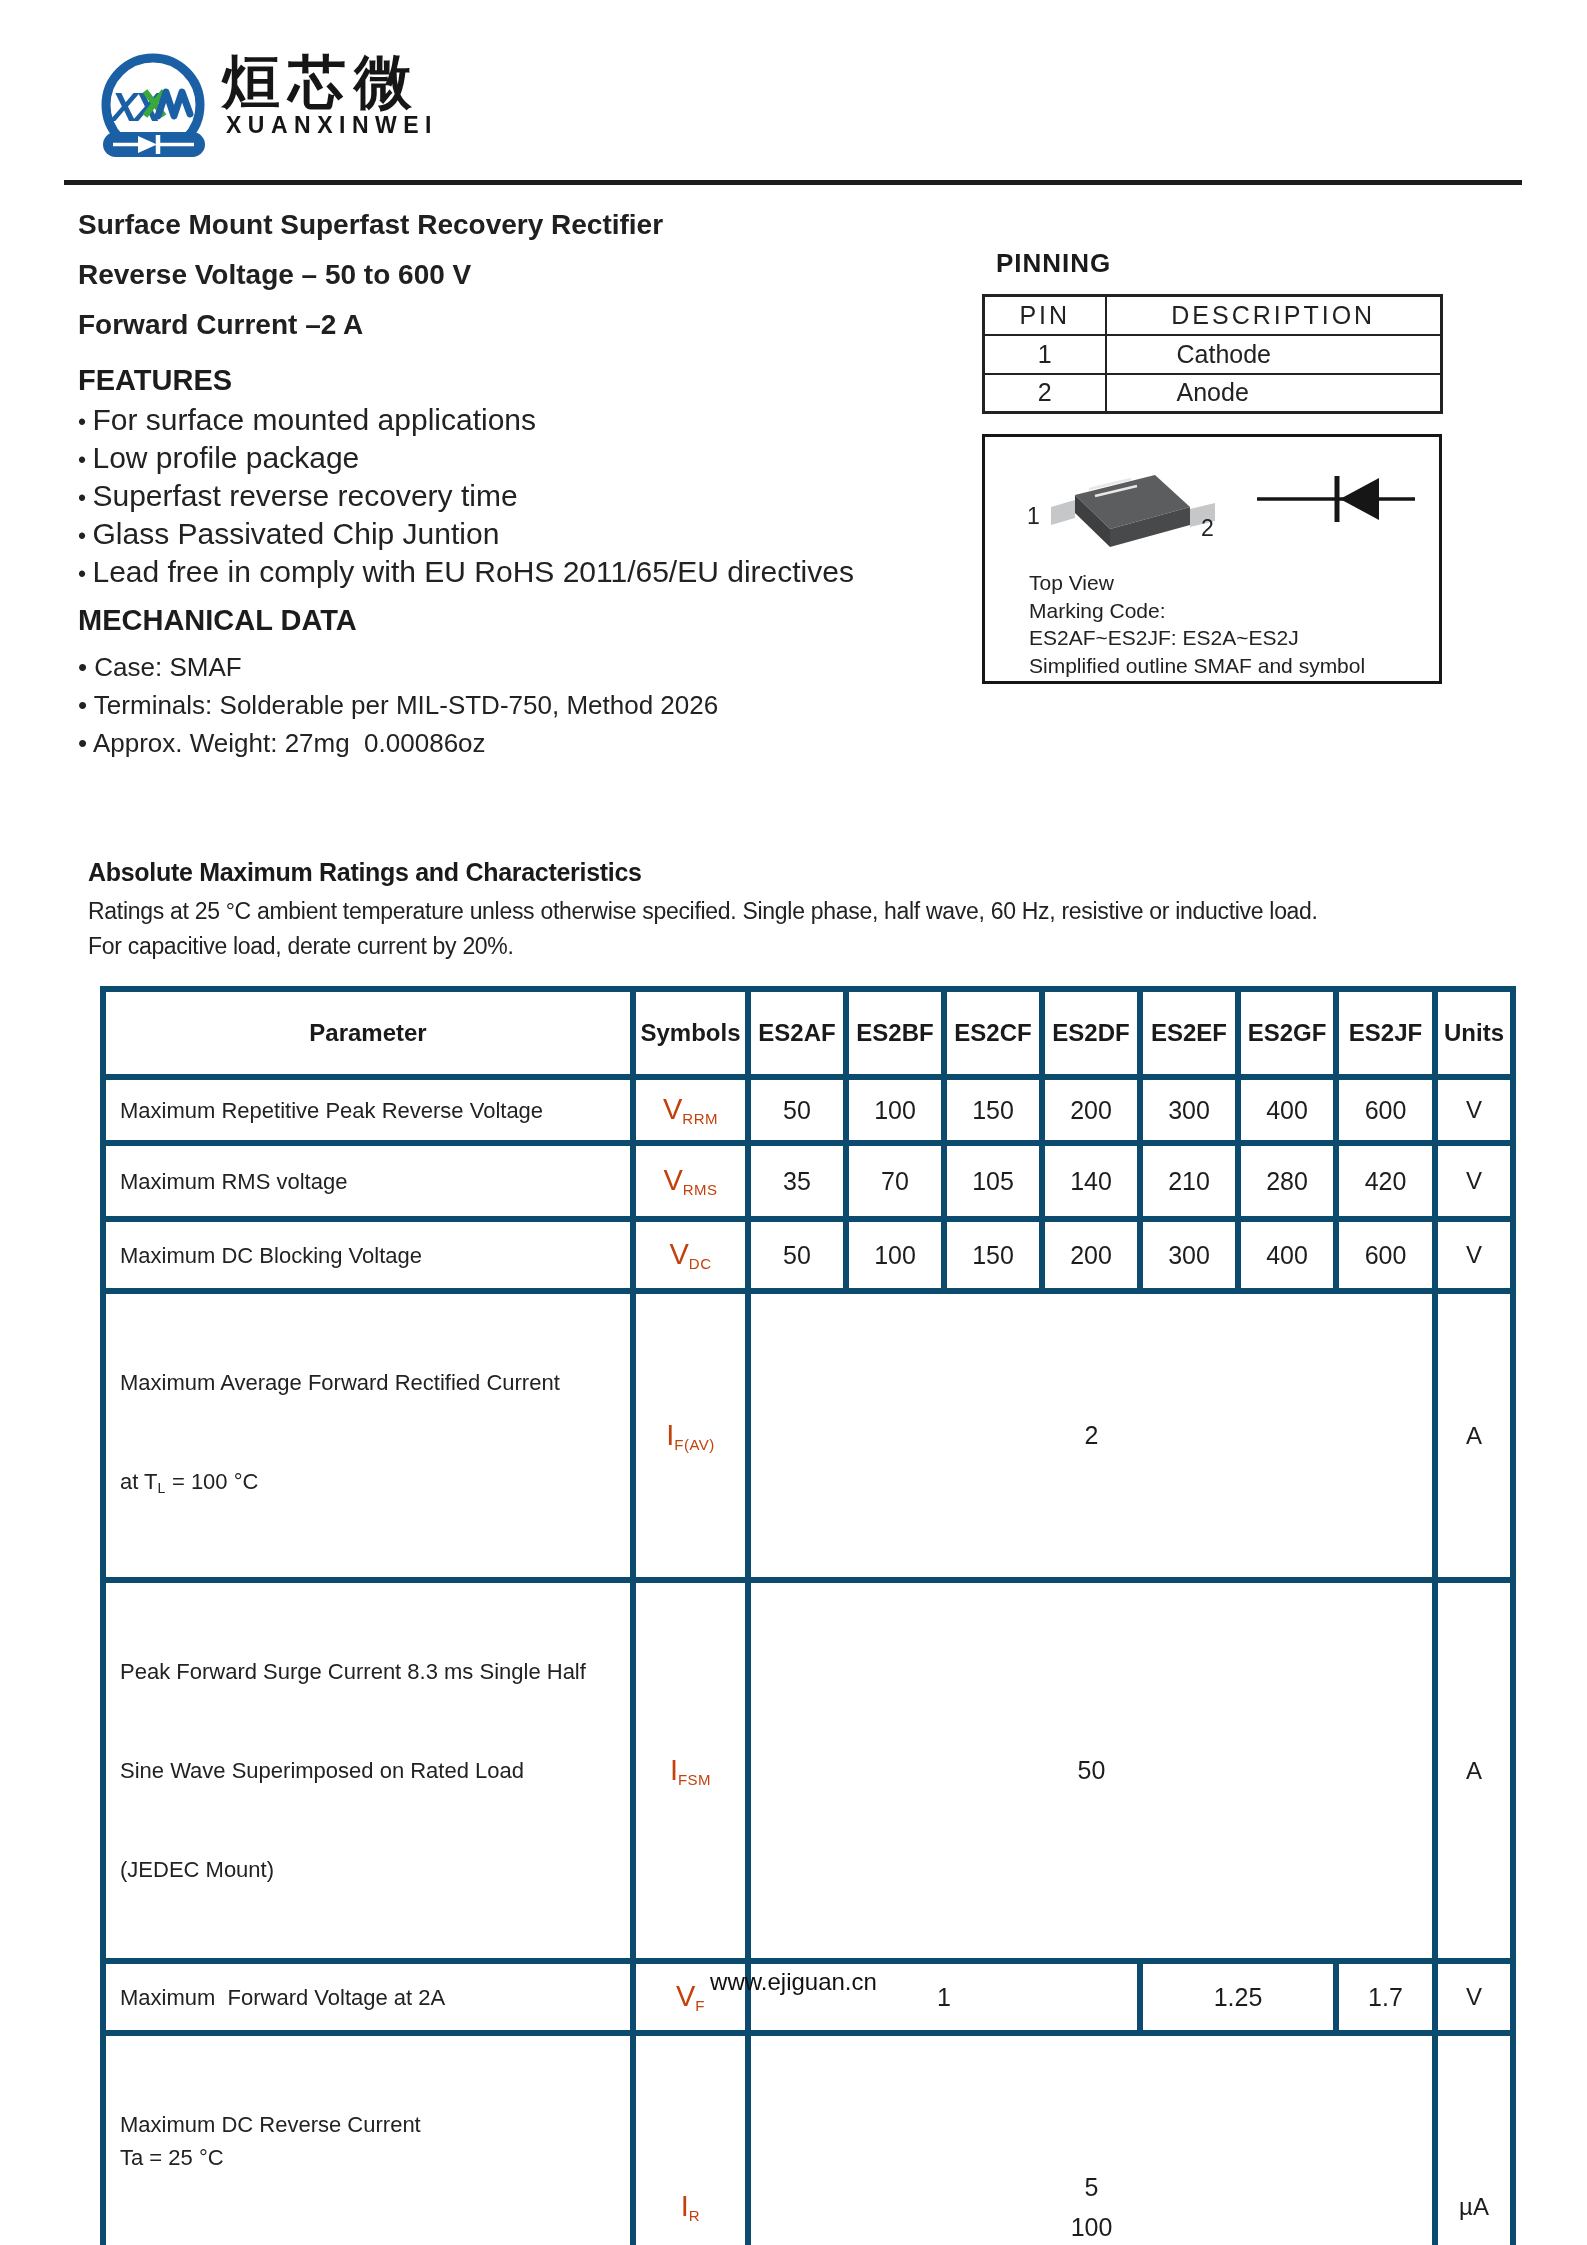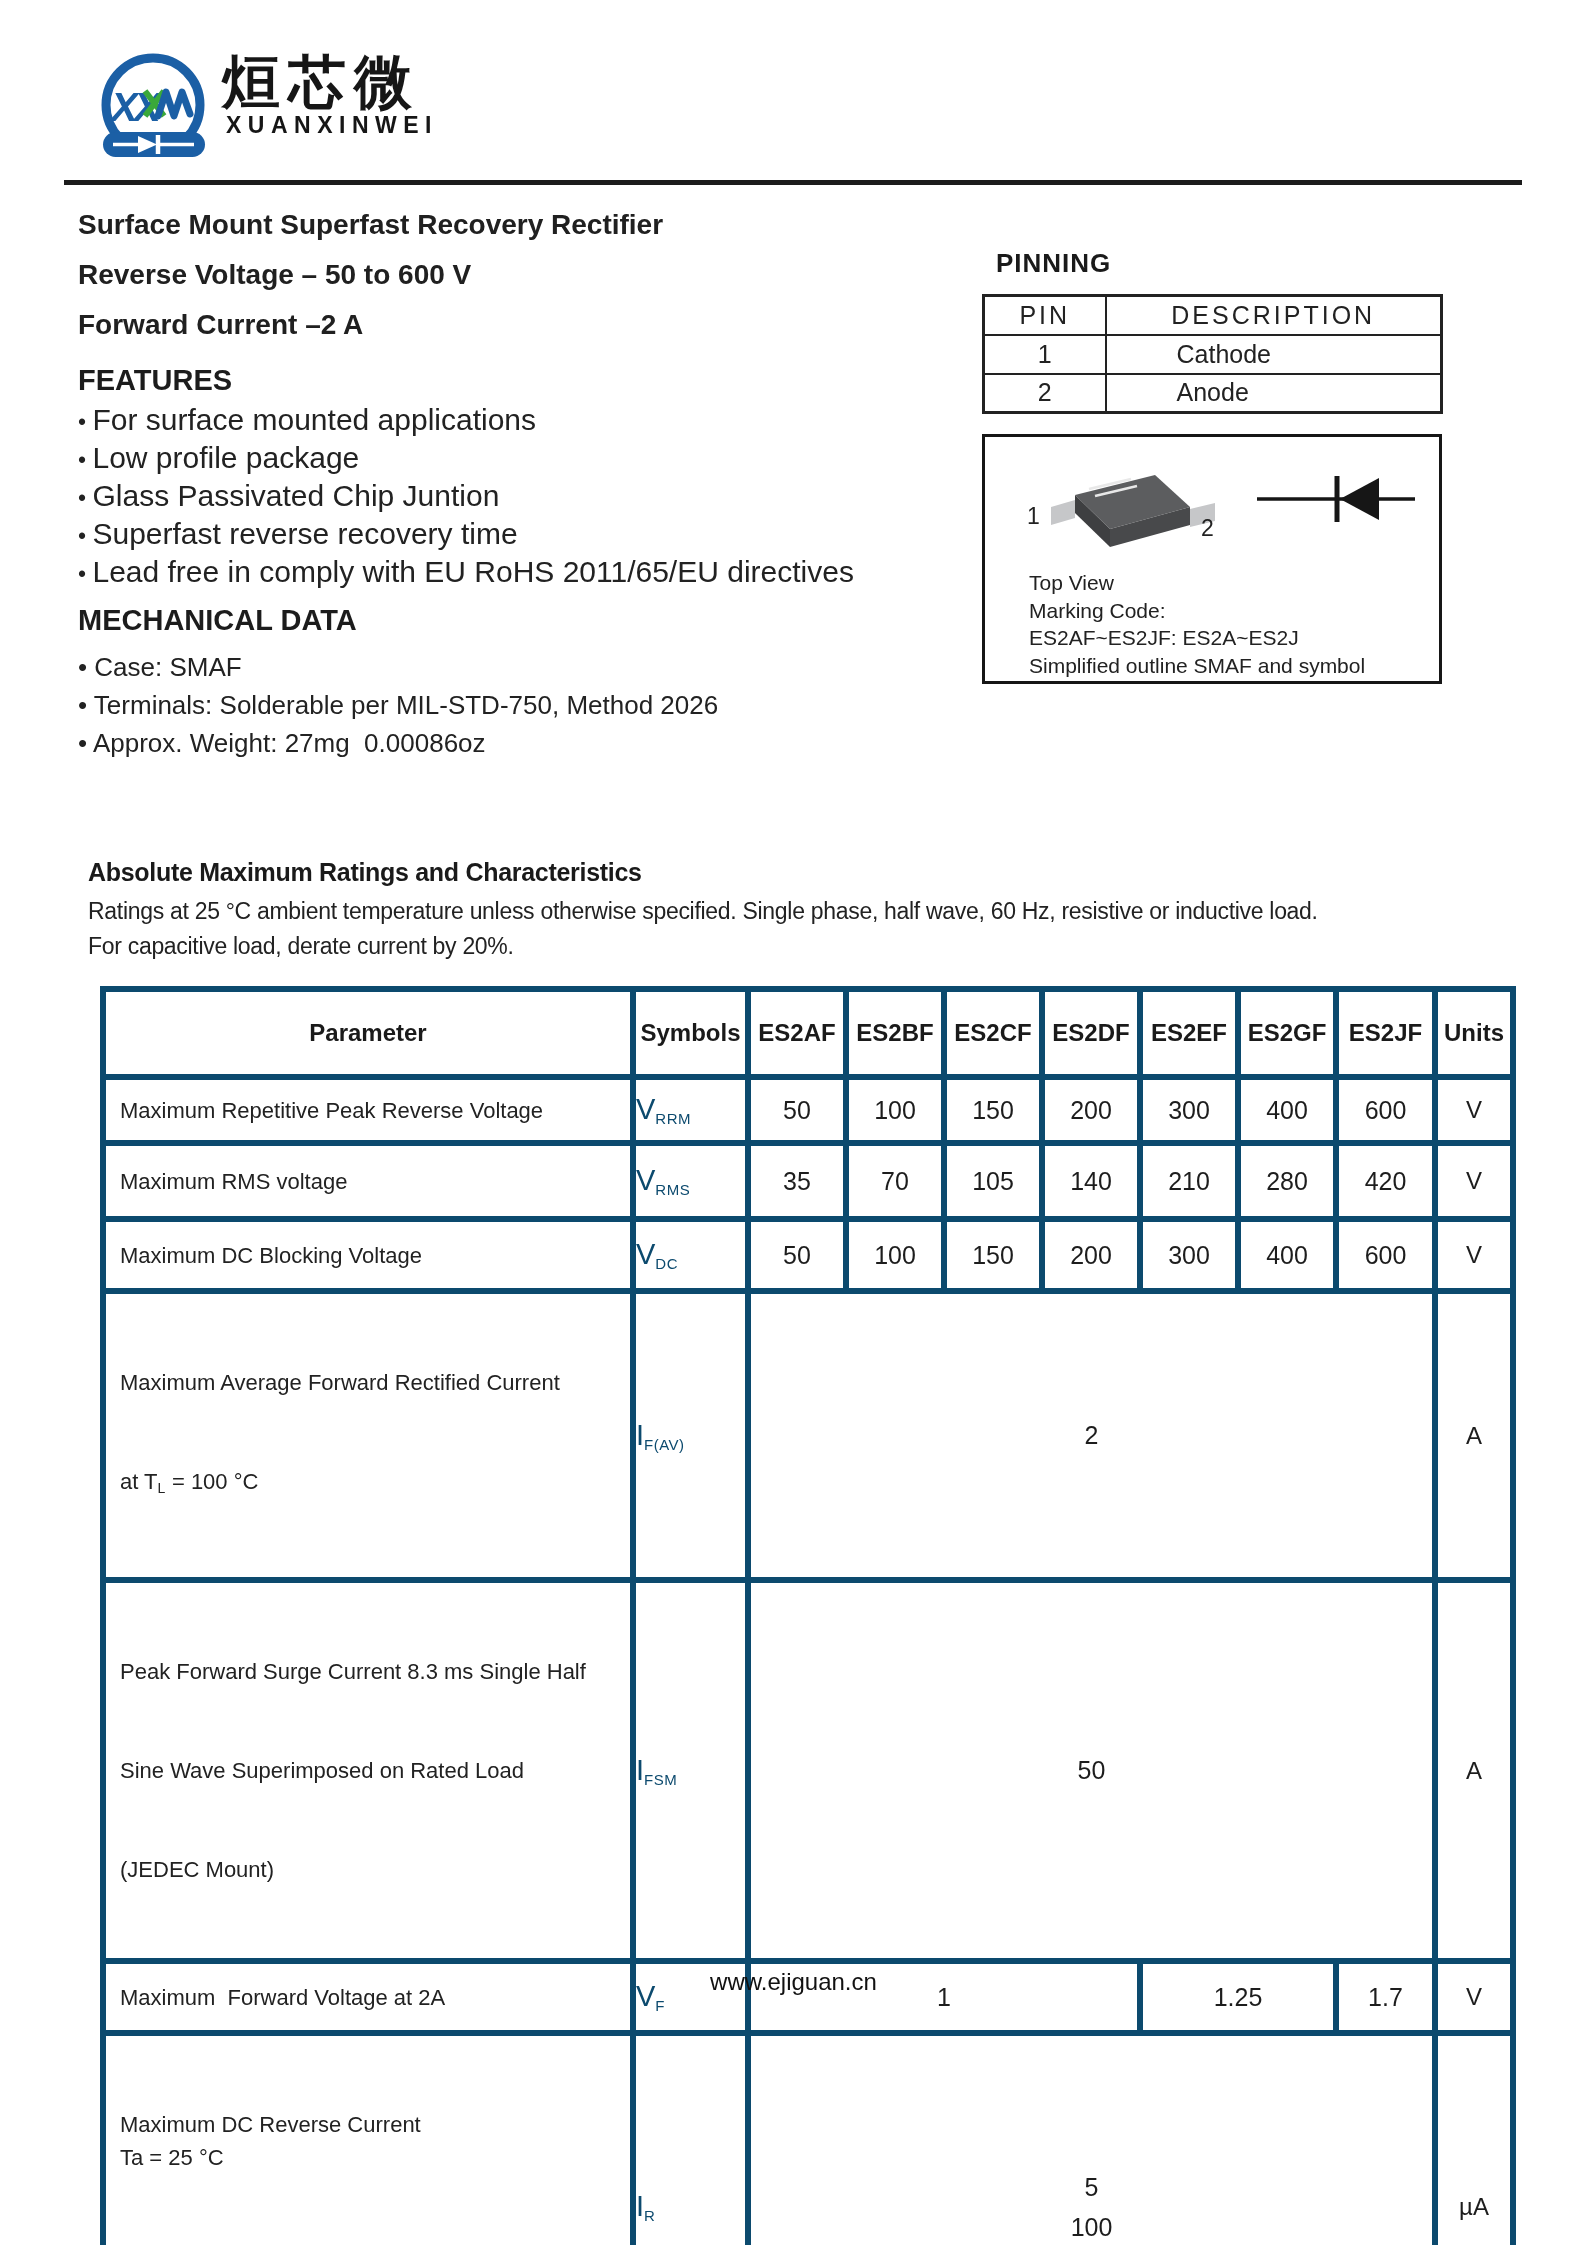--- a/index.html
+++ b/index.html
@@ -43,21 +43,21 @@
 
   
   .ratings-heading { position: absolute; left: 88px; top: 858px; font-size: 25px; font-weight: 700; letter-spacing: -0.3px; }
   .ratings-note { position: absolute; left: 88px; font-size: 23px; letter-spacing: -0.3px; color: #222; }
 
   
   .main-table { position: absolute; left: 100px; top: 986px; border-collapse: collapse; table-layout: fixed; width: 1410px; border: 4px solid #1a1a1a; }
   .main-table th, .main-table td { border: 6px solid #0c4a6e; overflow: hidden; }
   .main-table th { font-size: 24px; font-weight: 700; border-bottom-width: 4px; }
   td.param { font-size: 22px; text-align: left; padding: 6px 14px; line-height: 33px; color: #222; white-space: pre-wrap; }
-  td.sym { font-size: 29px; text-align: left; color: #0c4a6e; }
+  td.sym { font-size: 29px; text-align: center; color: #c2410c; }
   td.val { font-size: 25px; text-align: center; color: #1d1d1d; }
   td.unit { font-size: 24px; text-align: center; color: #1d1d1d; }
   sub { font-size: 15px; vertical-align: -5px; letter-spacing: 0.5px; }
   td.param sub { font-size: 14px; vertical-align: -4px; }
   .cond-line { display: flex; justify-content: flex-start; width: 452px; flex-direction: column; }
   .two-line div { line-height: 40px; }
 
   .footer-url { position: absolute; left: 0; top: 1968px; width: 100%; text-align: center; font-size: 24px; color: #111; }
 </style>
 </head>
@@ -87,22 +87,22 @@
   <div class="intro">
     <div>Surface Mount Superfast Recovery Rectifier</div>
     <div>Reverse Voltage – 50 to 600 V</div>
     <div>Forward Current –2 A</div>
   </div>
 
   <div class="sec-heading" style="left:78px; top:364px;">FEATURES</div>
   <ul class="features-list">
     <li>For surface mounted applications</li>
     <li>Low profile package</li>
+    <li>Superfast reverse recovery time</li>
     <li>Glass Passivated Chip Juntion</li>
-    <li>Superfast reverse recovery time</li>
     <li>Lead free in comply with EU RoHS 2011/65/EU directives</li>
   </ul>
 
   <div class="sec-heading" style="left:78px; top:604px;">MECHANICAL DATA</div>
   <ul class="mech-list">
     <li>Case: SMAF</li>
     <li>Terminals: Solderable per MIL-STD-750, Method 2026</li>
     <li>Approx. Weight: 27mg  0.00086oz</li>
   </ul>
 

